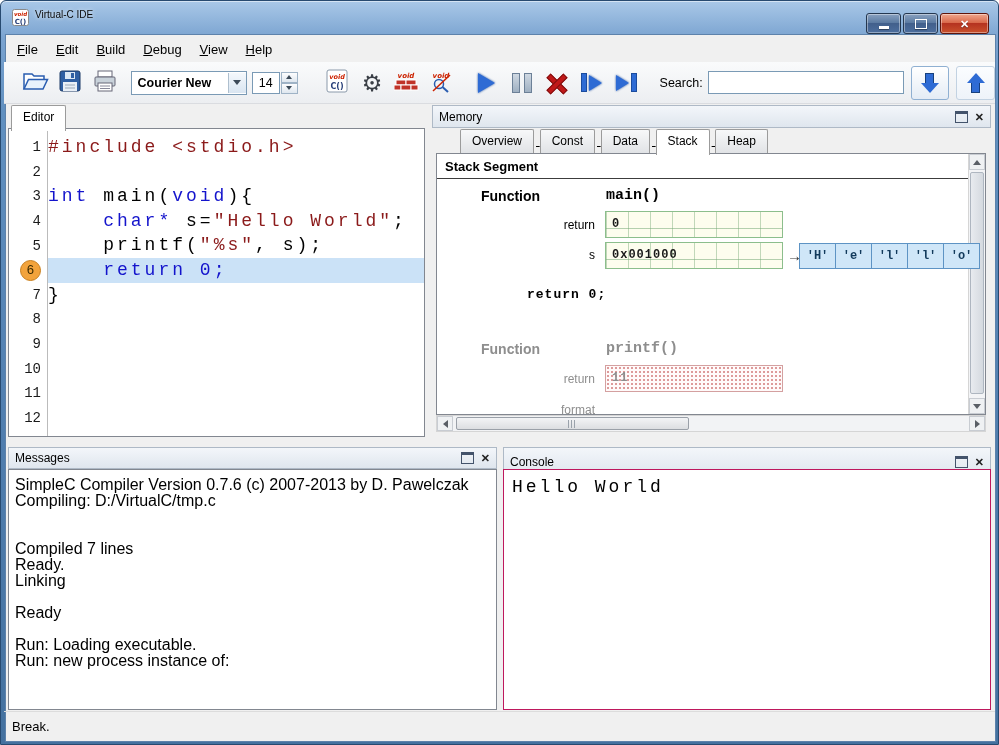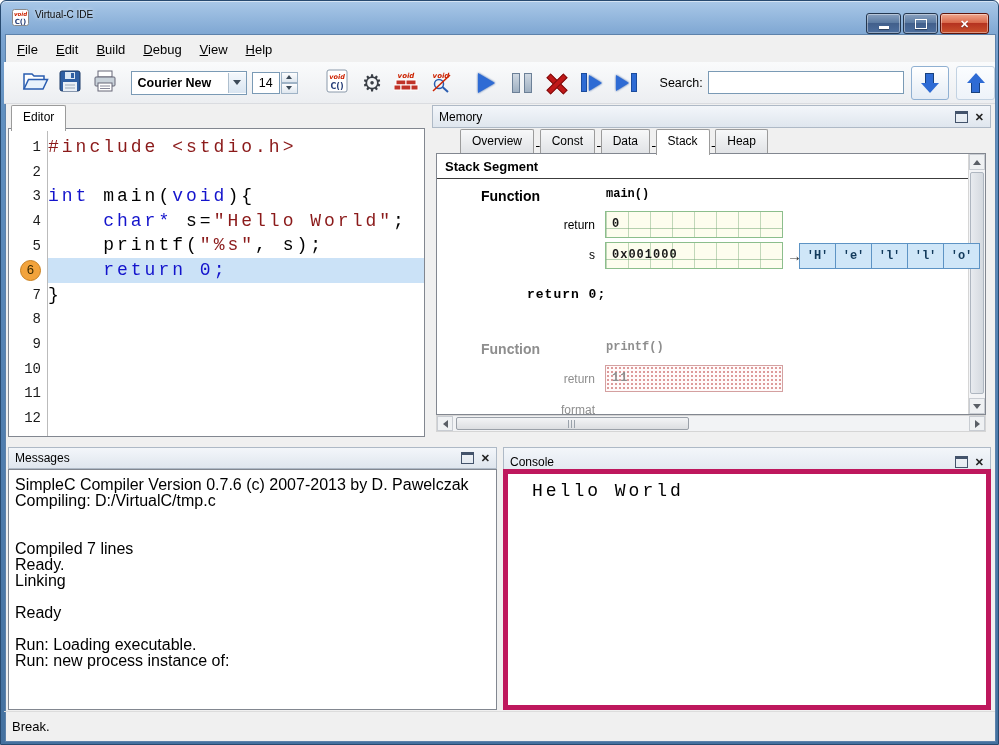--- a/index.html
+++ b/index.html
@@ -90,21 +90,21 @@
   .dock-float::after{content:"";position:absolute;left:0;right:0;top:0;height:2px;background:#43536b;}
   .dock-close::before{content:"\2715";font-size:11px;color:#222;font-weight:bold;}
   
   .memory-header{left:432px;top:105px;width:559px;height:23px;}
   .memory-tabs{left:460px;top:129px;height:25px;z-index:6;text-decoration:underline;}
   .memory-content{left:436px;top:153px;width:550px;height:262px;background:#fff;border:1px solid #828790;
     box-sizing:border-box;overflow:hidden;}
   .stack-title{position:absolute;left:8px;top:5px;font-size:13px;font-weight:bold;}
   .stack-rule{position:absolute;left:0;top:24px;width:531px;height:1px;background:#3c3c3c;}
   .fn-label{position:absolute;font-size:14px;font-weight:bold;}
-  .fn-name{position:absolute;font-family:"Liberation Mono","DejaVu Sans Mono",monospace;font-size:12px;font-weight:bold;}
+  .fn-name{position:absolute;font-family:"Liberation Mono","DejaVu Sans Mono",monospace;font-size:15px;font-weight:bold;}
   .row-label{position:absolute;width:105px;text-align:right;font-size:12px;}
   .val-box{position:absolute;width:178px;height:27px;box-sizing:border-box;background-color:#fdfdee;border:1px solid #8cbe8c;
     background-image:linear-gradient(to bottom,transparent 0,transparent 16px,rgba(120,170,120,.55) 16px,rgba(120,170,120,.55) 17px,transparent 17px),
       repeating-linear-gradient(to right,rgba(120,170,120,.45) 0 1px,transparent 1px 22px);}
   .val-box .v{position:absolute;left:6px;top:5px;font-family:"Liberation Mono","DejaVu Sans Mono",monospace;
     font-size:12px;font-weight:bold;letter-spacing:1px;color:#1a1a1a;}
   .val-box.pending{background-color:#fffafa;border:1px solid #d4a0a0;
     background-image:radial-gradient(circle,#dd9a9a 0.9px,transparent 1px);background-size:4px 4px;}
   .val-box.pending .v{color:#8e8e8e;}
   .ptr-arrow{position:absolute;left:350px;top:93px;font-size:15px;color:#333;}
@@ -131,22 +131,22 @@
   .tri-right{width:0;height:0;border-top:4px solid transparent;border-bottom:4px solid transparent;border-left:5px solid #5a5f66;}
   .hs-thumb{position:absolute;left:19px;top:1px;width:233px;height:13px;background:linear-gradient(#f3f4f6,#dcdee1);
     border:1px solid #9aa0a8;border-radius:2px;box-sizing:border-box;display:flex;align-items:center;justify-content:center;}
   .grip{width:9px;height:8px;background:repeating-linear-gradient(to right,#9aa2ab 0 1px,transparent 1px 3px);}
   
   .messages-header{left:8px;top:447px;width:489px;height:22px;}
   .messages-body{left:8px;top:469px;width:489px;height:241px;background:#fff;border:1px solid #828790;box-sizing:border-box;
     padding:7px 6px;overflow:hidden;}
   .msg-line{min-height:16px;line-height:16px;font-size:16px;white-space:pre;}
   .console-header{left:503px;top:447px;width:488px;height:29px;}
-  .console-body{left:503px;top:469px;width:488px;height:241px;background:#fff;border:5px solid #be185d;box-sizing:border-box;
-    padding:6px 24px;overflow:hidden;}
+  .console-body{left:503px;top:469px;width:488px;height:241px;background:#fff;border:1px solid #be185d;box-sizing:border-box;
+    padding:6px 8px;overflow:hidden;}
   .console-text{font-family:"Liberation Mono","DejaVu Sans Mono",monospace;font-size:18px;letter-spacing:3px;line-height:22px;}
   .status-bar{left:4px;top:711px;width:991px;height:29px;border-top:1px solid #dcdcdc;box-sizing:border-box;
     display:flex;align-items:center;padding-left:8px;font-size:13px;}
 </style>
 </head>
 <body>
 
 <div class="window">
   <div class="titlebar">
     <span class="app-icon">

